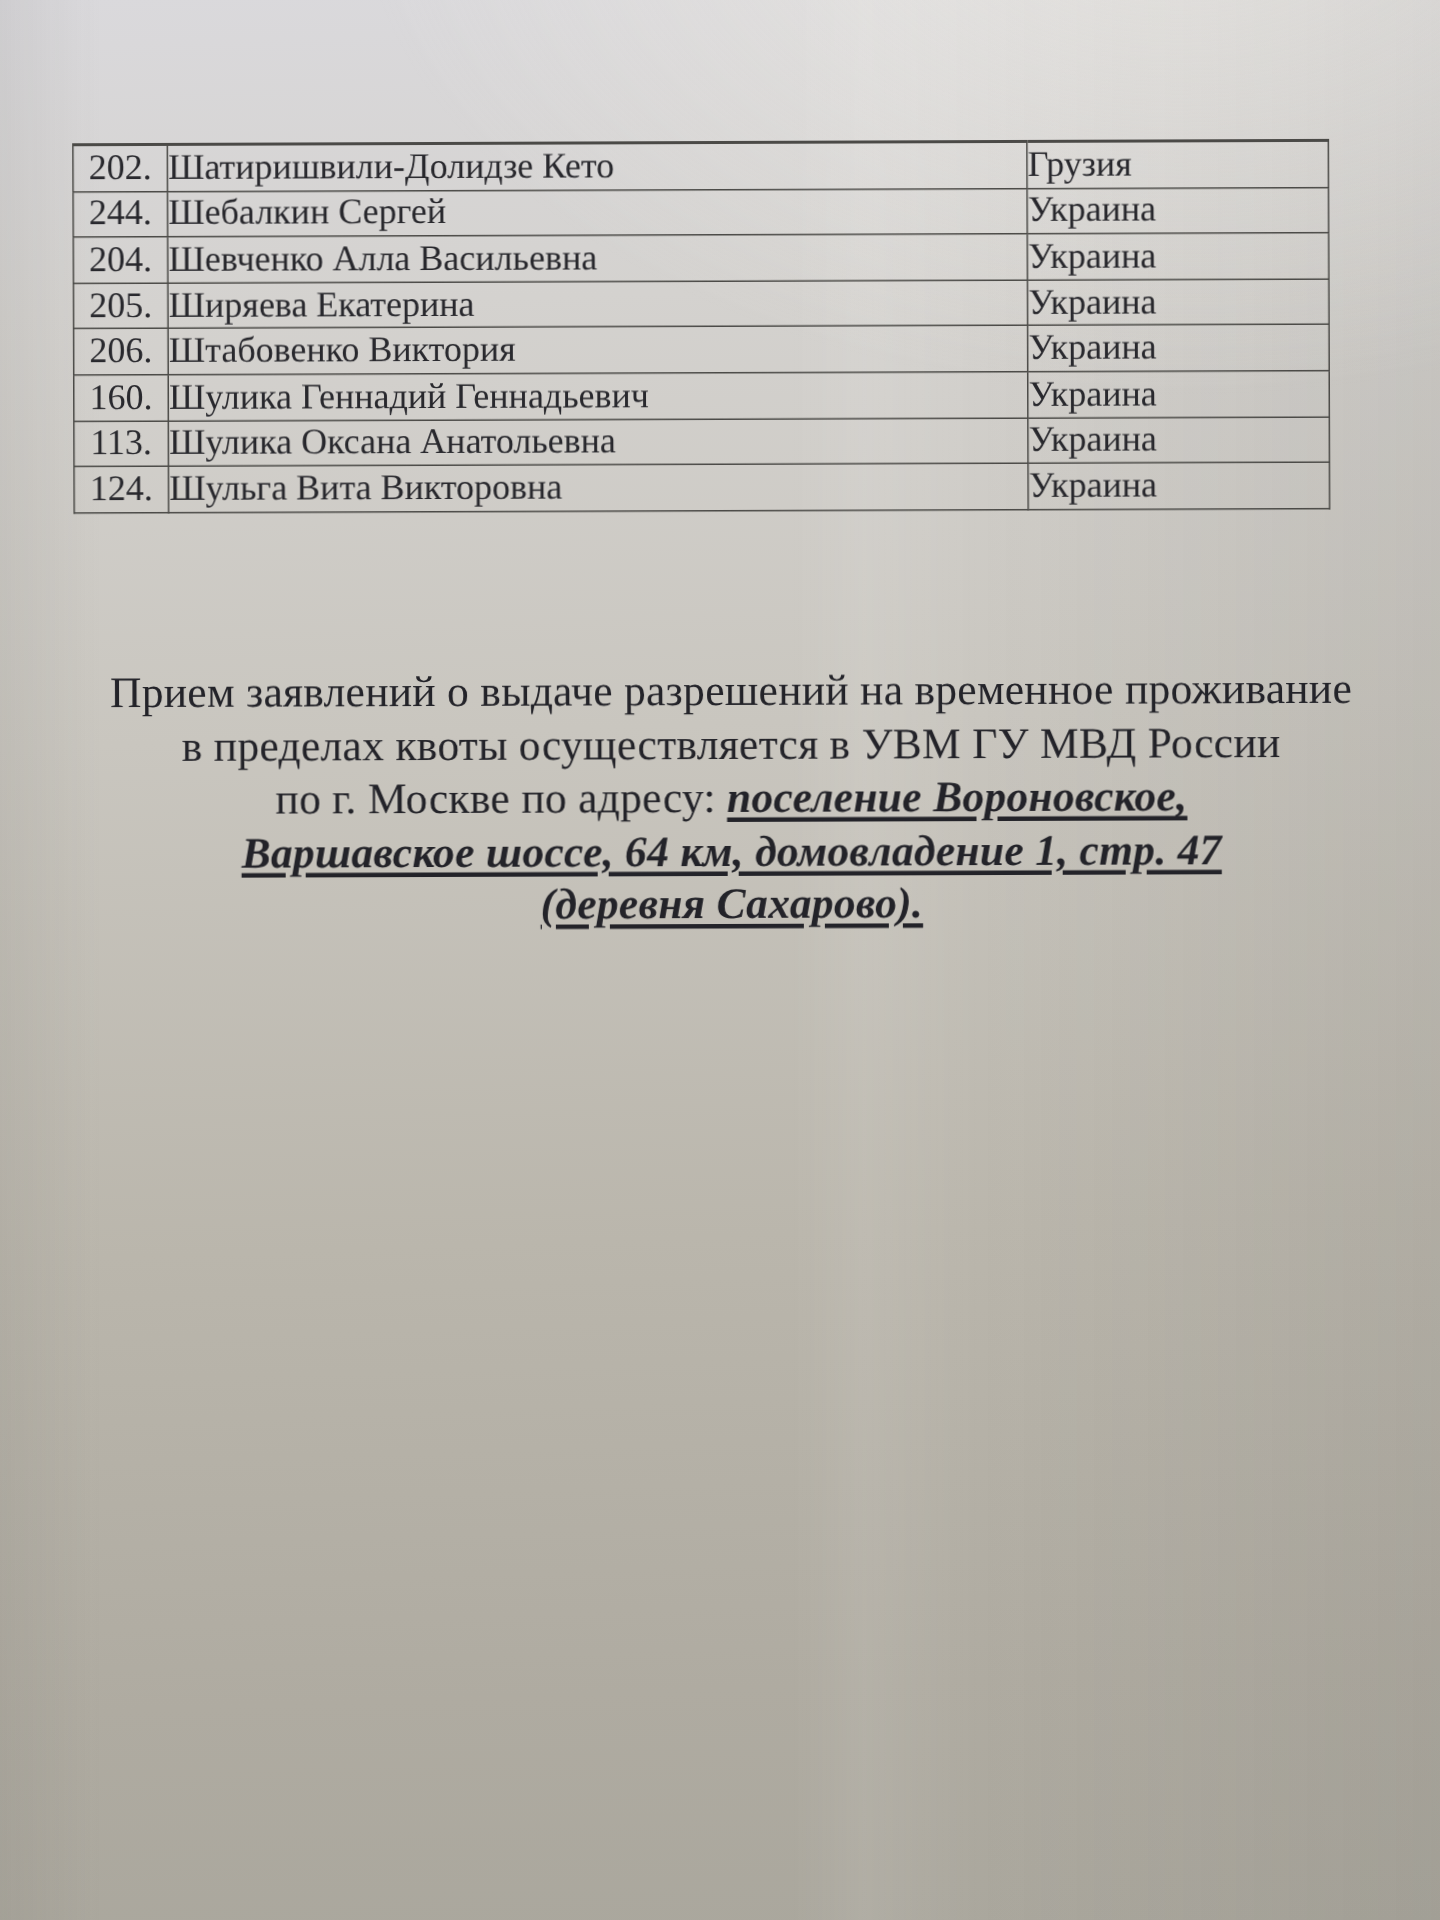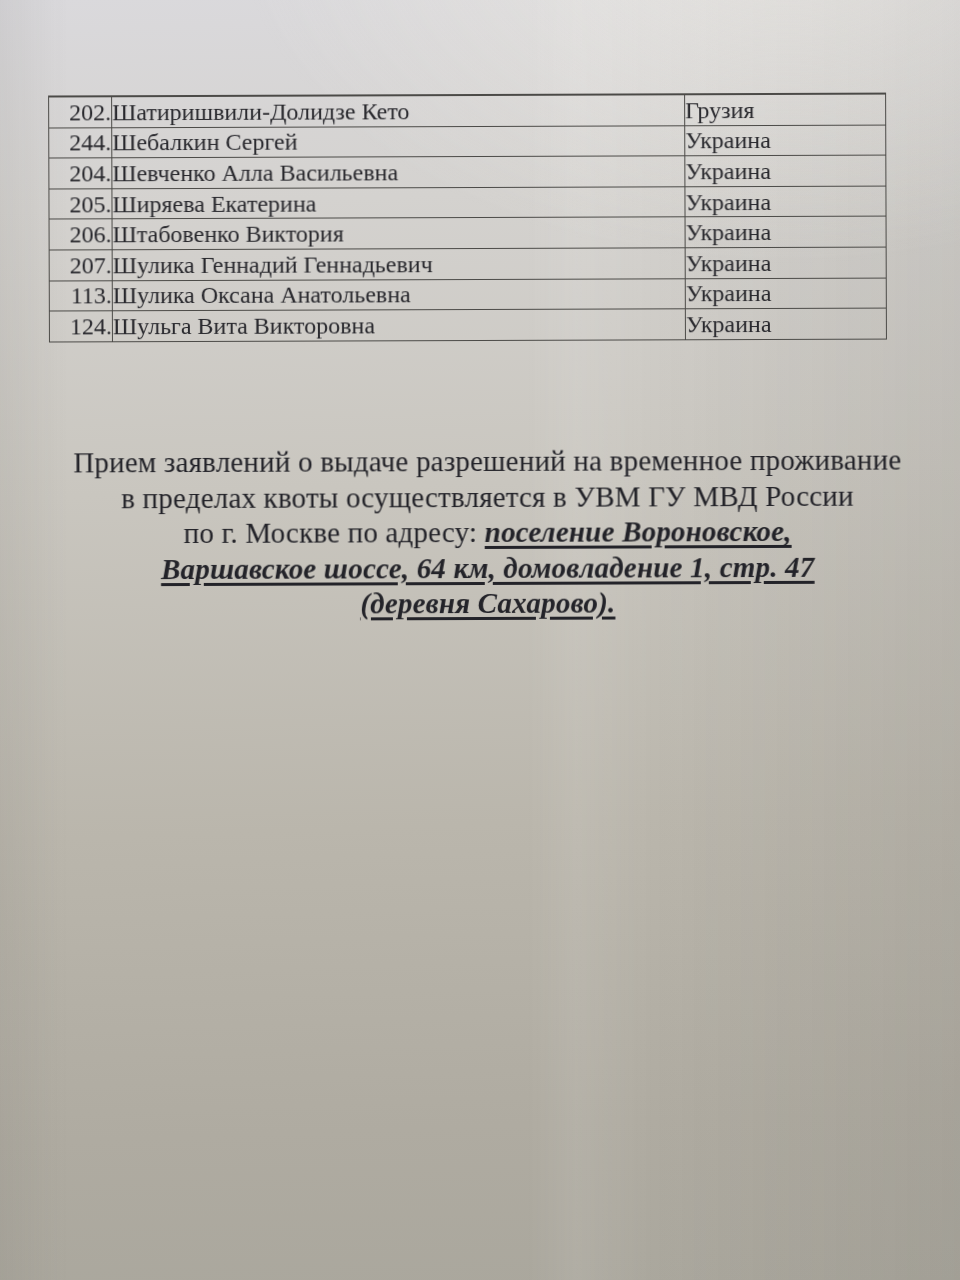--- a/index.html
+++ b/index.html
@@ -42,21 +42,21 @@
   .doc-table td {
     border: 1.6px solid #4b4a47;
     height: 29.6px;
     padding: 0;
     line-height: 1;
     vertical-align: middle;
     white-space: nowrap;
     overflow: hidden;
   }
   .doc-table tr:first-child td { border-top-width: 2.4px; }
-  .c-num     { width: 62px;  text-align: right; padding-right: 6px; }
+  .c-num     { width: 62px;  text-align: center; padding-right: 6px; }
   .c-name    { width: 572px; padding-left: 11px; }
   .c-country { width: 200px; padding-left: 11px; }
   
   .notice {
     position: absolute;
     left: 8px;
     top: 444px;
     width: 100%;
     text-align: center;
     font-size: 29px;
@@ -99,21 +99,21 @@
           <td class="c-num">205.</td>
           <td class="c-name">Ширяева Екатерина</td>
           <td class="c-country">Украина</td>
         </tr>
         <tr>
           <td class="c-num">206.</td>
           <td class="c-name">Штабовенко Виктория</td>
           <td class="c-country">Украина</td>
         </tr>
         <tr>
-          <td class="c-num">207.</td>
+          <td class="c-num">160.</td>
           <td class="c-name">Шулика Геннадий Геннадьевич</td>
           <td class="c-country">Украина</td>
         </tr>
         <tr>
           <td class="c-num">113.</td>
           <td class="c-name">Шулика Оксана Анатольевна</td>
           <td class="c-country">Украина</td>
         </tr>
         <tr>
           <td class="c-num">124.</td>

